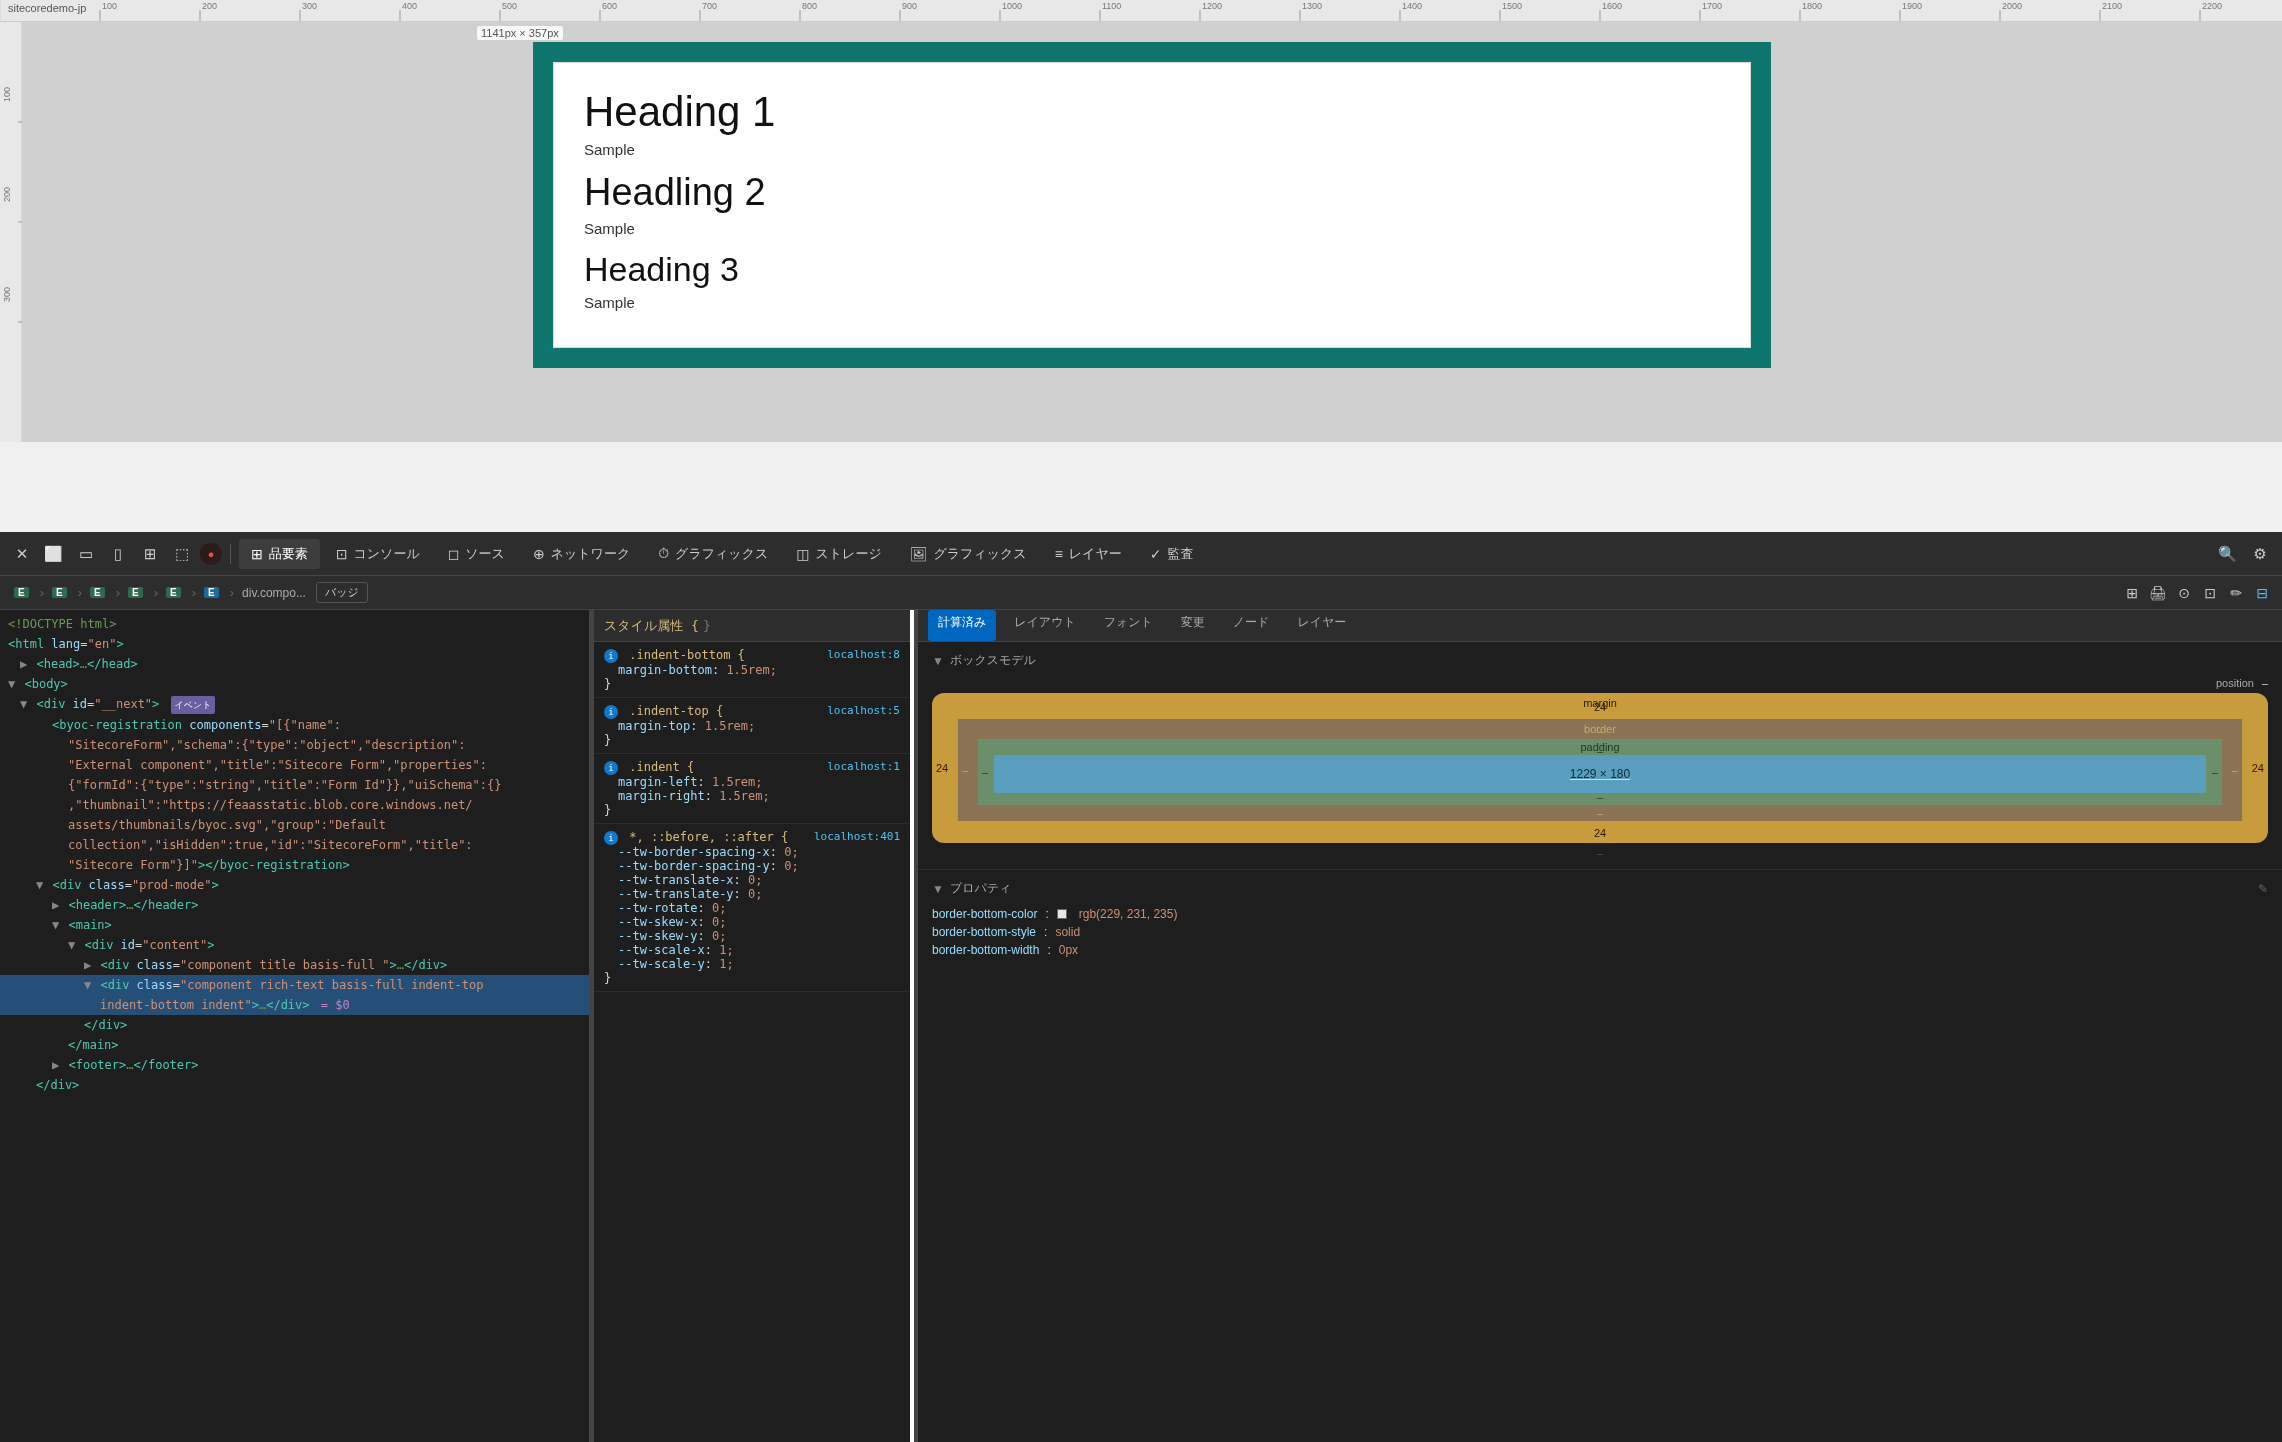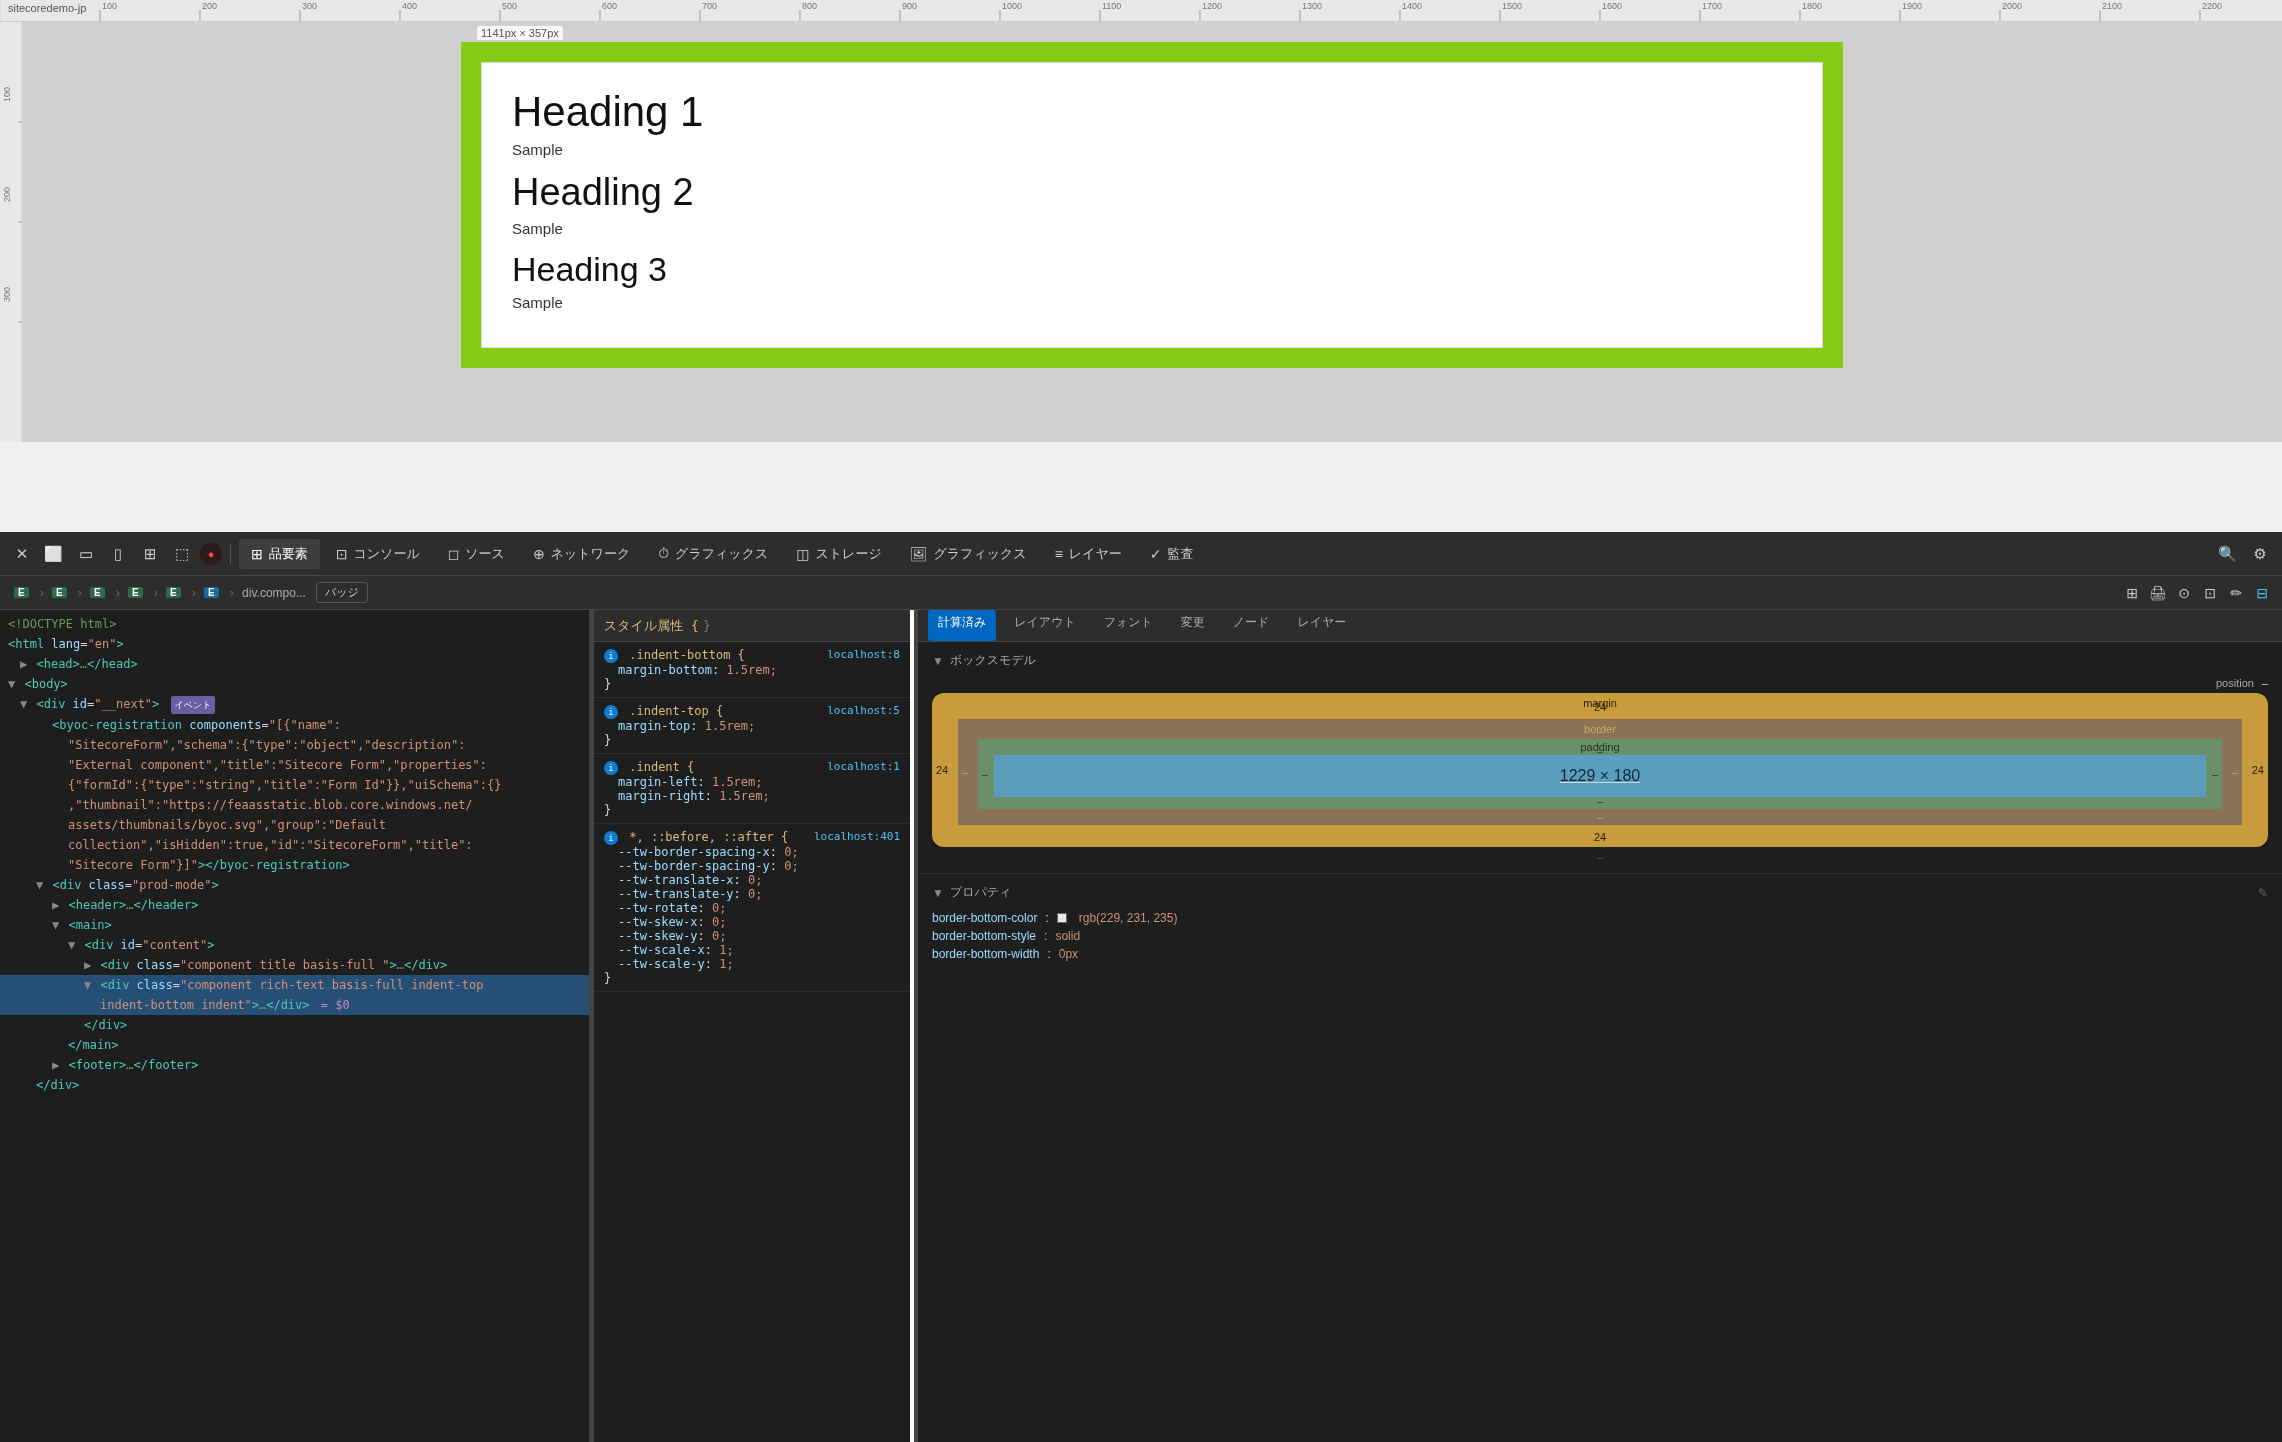--- a/index.html
+++ b/index.html
@@ -45,22 +45,22 @@
       flex: 1;
       background: #d0d0d0;
       display: flex;
       flex-direction: column;
       align-items: center;
       padding: 20px 0;
       overflow: hidden;
     }
 
     .page-frame {
-      background: #84cc16;
-      width: 1382px;
+      background: #0f766e;
+      width: 1238px;
       padding: 20px;
       position: relative;
     }
     .page-inner {
       background: white;
       padding: 24px 30px;
       border: 1px solid #ddd;
     }
 
     .page-h1 { font-size: 42px; font-weight: normal; color: #111; line-height: 1.2; }
@@ -677,21 +677,21 @@
               <span style="position:absolute;bottom:2px;left:50%;transform:translateX(-50%);font-size:11px;color:#c9a96e;">–</span>
               <span style="position:absolute;top:6px;left:50%;transform:translateX(-50%);font-size:11px;color:#c9a96e;">–</span>
 
               <div style="background:#6b8e6b;position:relative;padding:16px 16px 12px 16px;text-decoration:underline;">
                 <span style="position:absolute;top:2px;left:50%;transform:translateX(-50%);font-size:11px;color:#1a3a1a;">padding</span>
                 <span style="position:absolute;top:50%;left:4px;transform:translateY(-50%);font-size:11px;color:#1a3a1a;">–</span>
                 <span style="position:absolute;top:50%;right:4px;transform:translateY(-50%);font-size:11px;color:#1a3a1a;">–</span>
                 <span style="position:absolute;bottom:2px;left:50%;transform:translateX(-50%);font-size:11px;color:#1a3a1a;">–</span>
                 <span style="position:absolute;top:6px;left:50%;transform:translateX(-50%);font-size:11px;color:#1a3a1a;">–</span>
 
-                <div style="background:#5a9ebd;text-align:center;color:#0d2a3a;font-size:16px;padding:12px 8px;">1229 × 180</div>
+                <div style="background:#5a9ebd;text-align:center;color:#0d2a3a;font-size:12px;padding:12px 8px;">1229 × 180</div>
               </div>
             </div>
           </div>
         </div>
 
         <div style="text-align:center;color:#555;font-size:11px;margin-top:4px;">–</div>
       </div>
 
       <div class="props-section">
         <div class="props-title">

